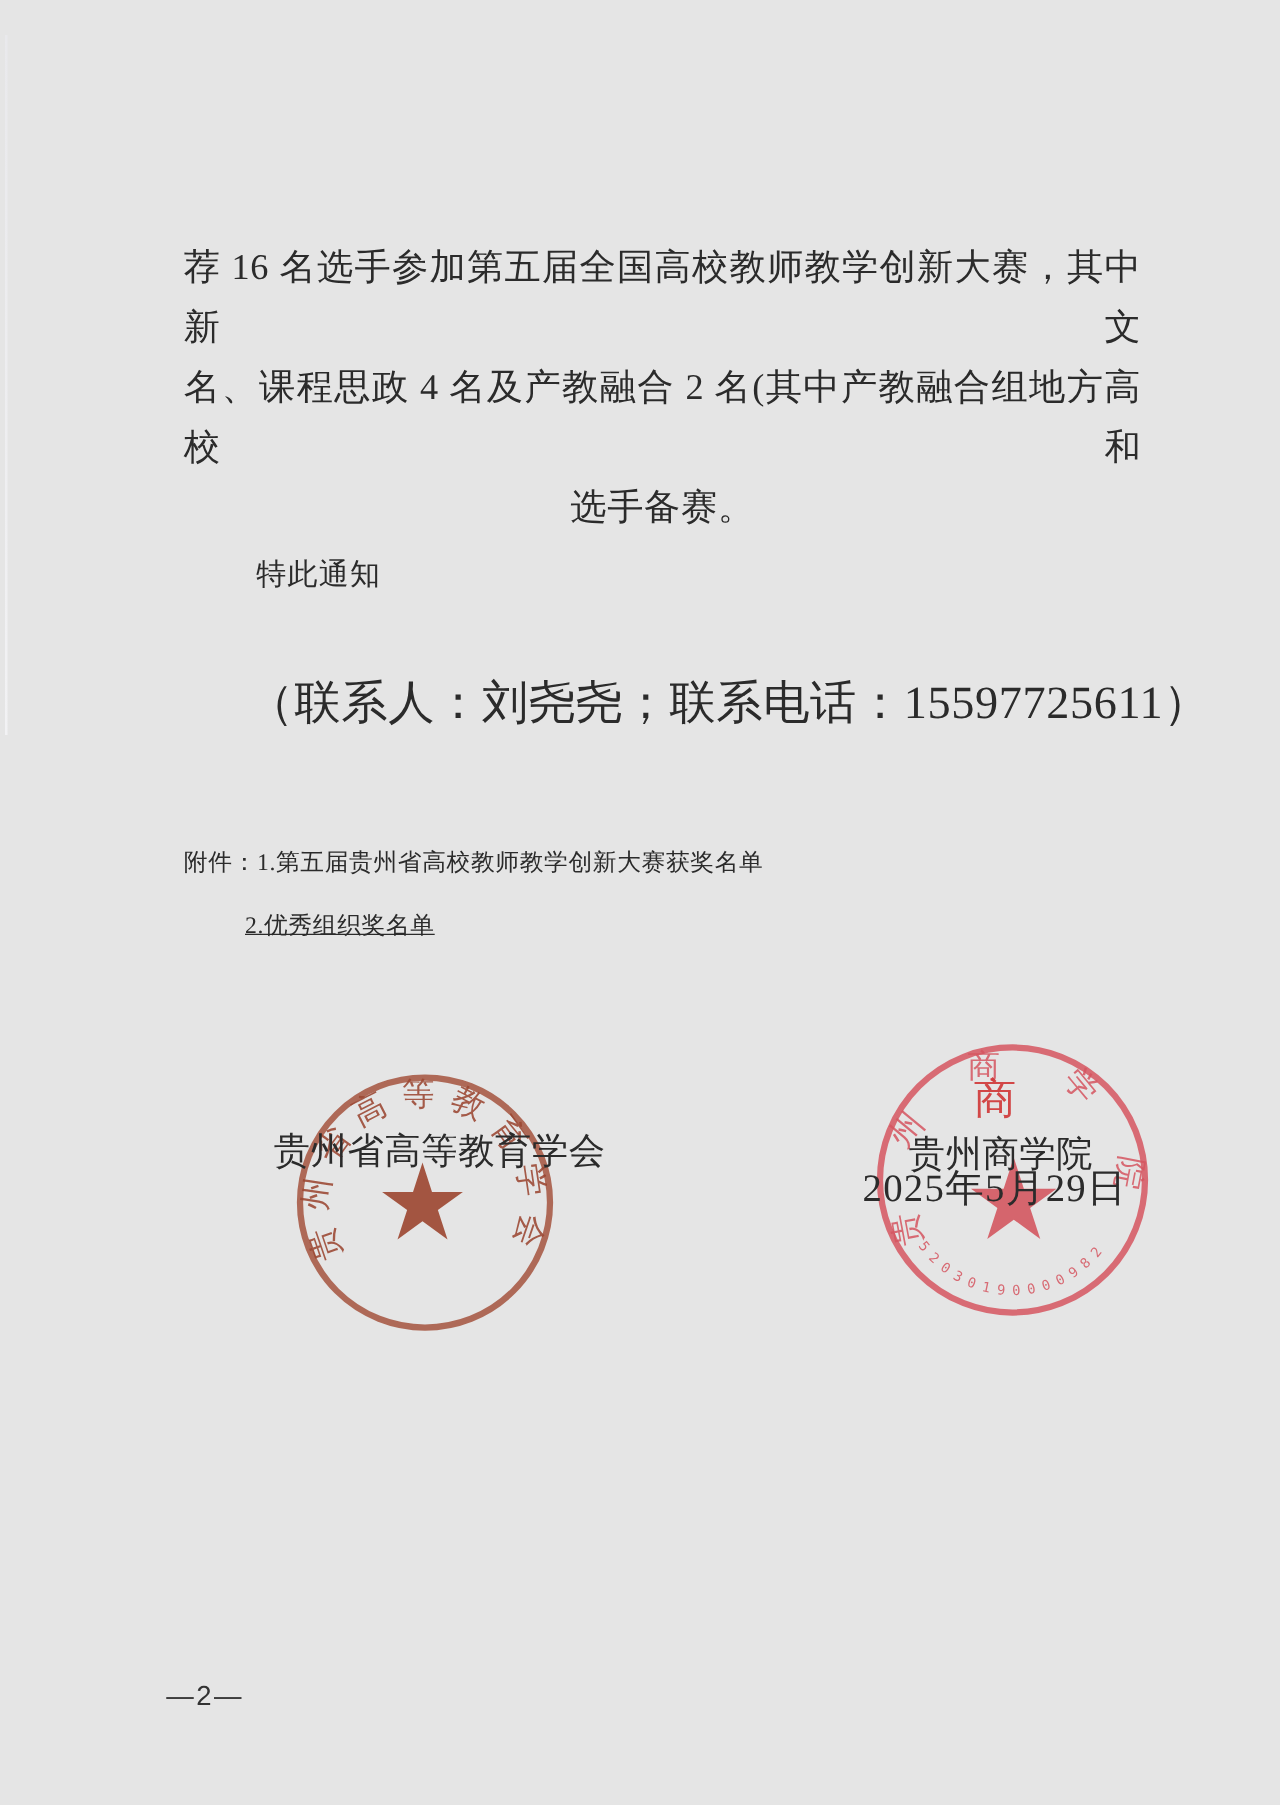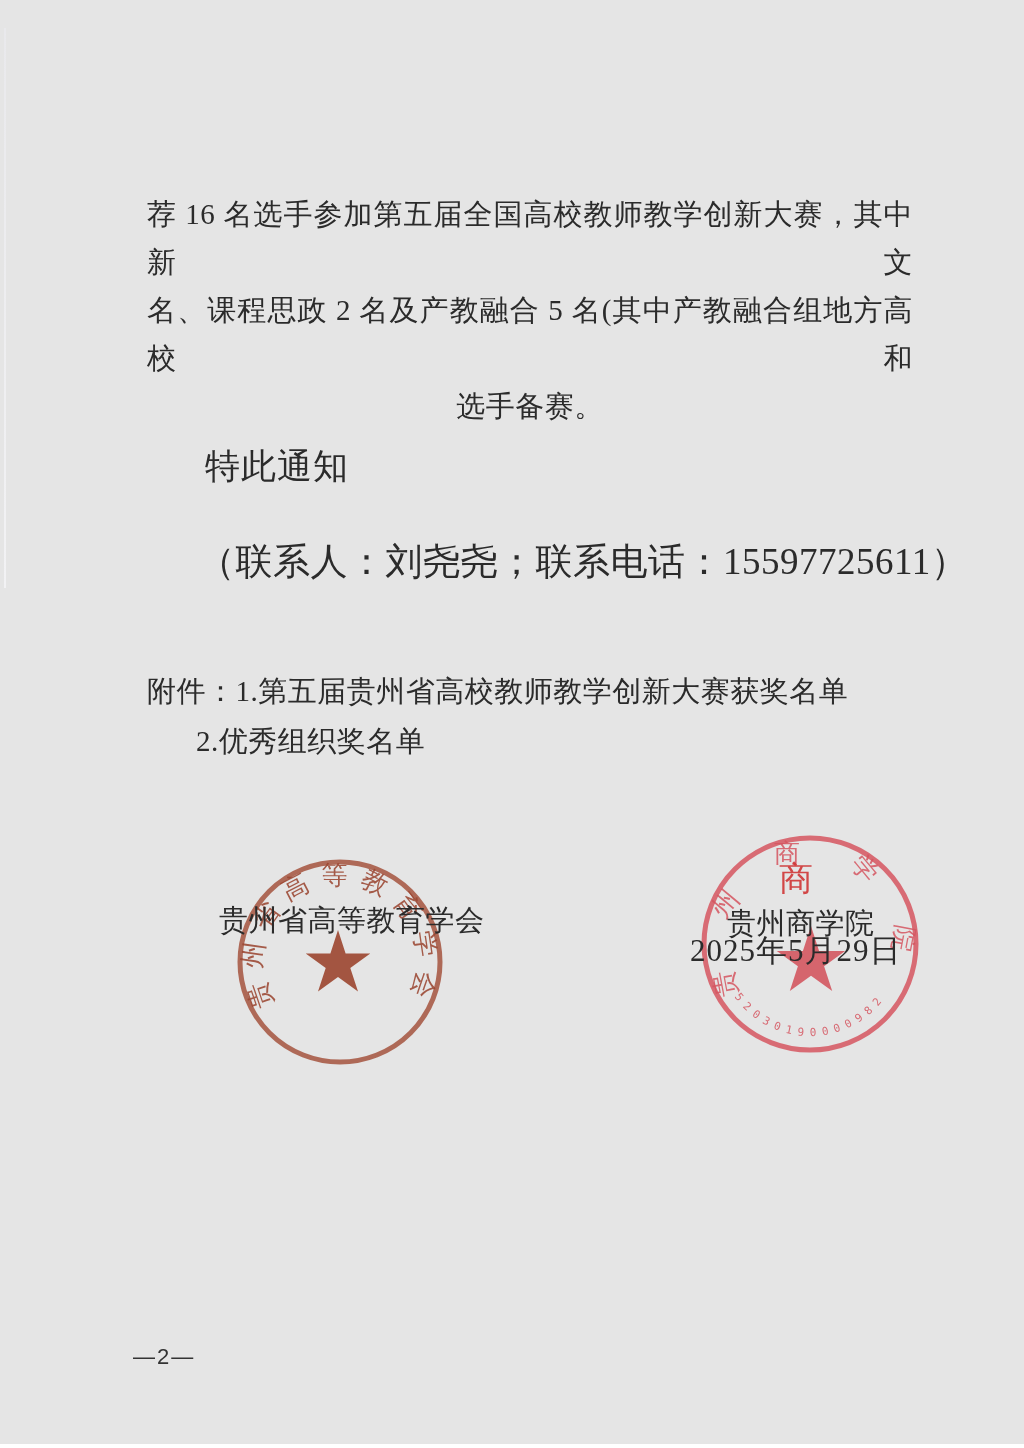--- a/index.html
+++ b/index.html
@@ -18,31 +18,31 @@
   }
   .body-block {
     position:absolute; left:147px; top:190px; width:766px;
     font-size:29px; line-height:48px;
     letter-spacing:0.5px;
   }
   .jline { text-align:justify; text-align-last:justify; }
   .lline { text-align:center; }
   .closing {
     position:absolute; left:205px; top:443px;
-    font-size:35px; letter-spacing:1px;
+    font-size:24px; letter-spacing:1px;
   }
   .contact {
     position:absolute; left:198px; top:537px;
     font-size:37px; letter-spacing:0.5px;
   }
   .attachments {
     position:absolute; left:147px; top:666px; width:760px;
-    font-size:29px; line-height:50px; letter-spacing:0.5px;
+    font-size:19px; line-height:50px; letter-spacing:0.5px;
   }
-  .att-line2 { padding-left:49px; }
+  .att-line2 { padding-left:49px;text-decoration:underline; }
   .sig-left {
     position:absolute; left:219px; top:901px;
     font-size:29px; letter-spacing:0.5px; z-index:5;
   }
   .sig-right {
     position:absolute; left:727px; top:904px;
     font-size:29px; letter-spacing:0.5px; z-index:5;
   }
   .sig-date {
     position:absolute; left:690px; top:930px;
@@ -63,21 +63,21 @@
 </style>
 </head>
 <body>
 
 <div class="stage">
 
   <div class="scan-edge"></div>
 
   <div class="body-block">
     <div class="jline">荐 16 名选手参加第五届全国高校教师教学创新大赛，其中新文</div>
-    <div class="jline">名、课程思政 2 名及产教融合 5 名(其中产教融合组地方高校和</div>
+    <div class="jline">名、课程思政 4 名及产教融合 2 名(其中产教融合组地方高校和</div>
     <div class="lline">选手备赛。</div>
   </div>
 
   <div class="closing">特此通知</div>
 
   <div class="contact">（联系人：刘尧尧；联系电话：15597725611）</div>
 
   <div class="attachments">
     <div><span>附件：</span><span>1.第五届贵州省高校教师教学创新大赛获奖名单</span></div>
     <div class="att-line2">2.优秀组织奖名单</div>

